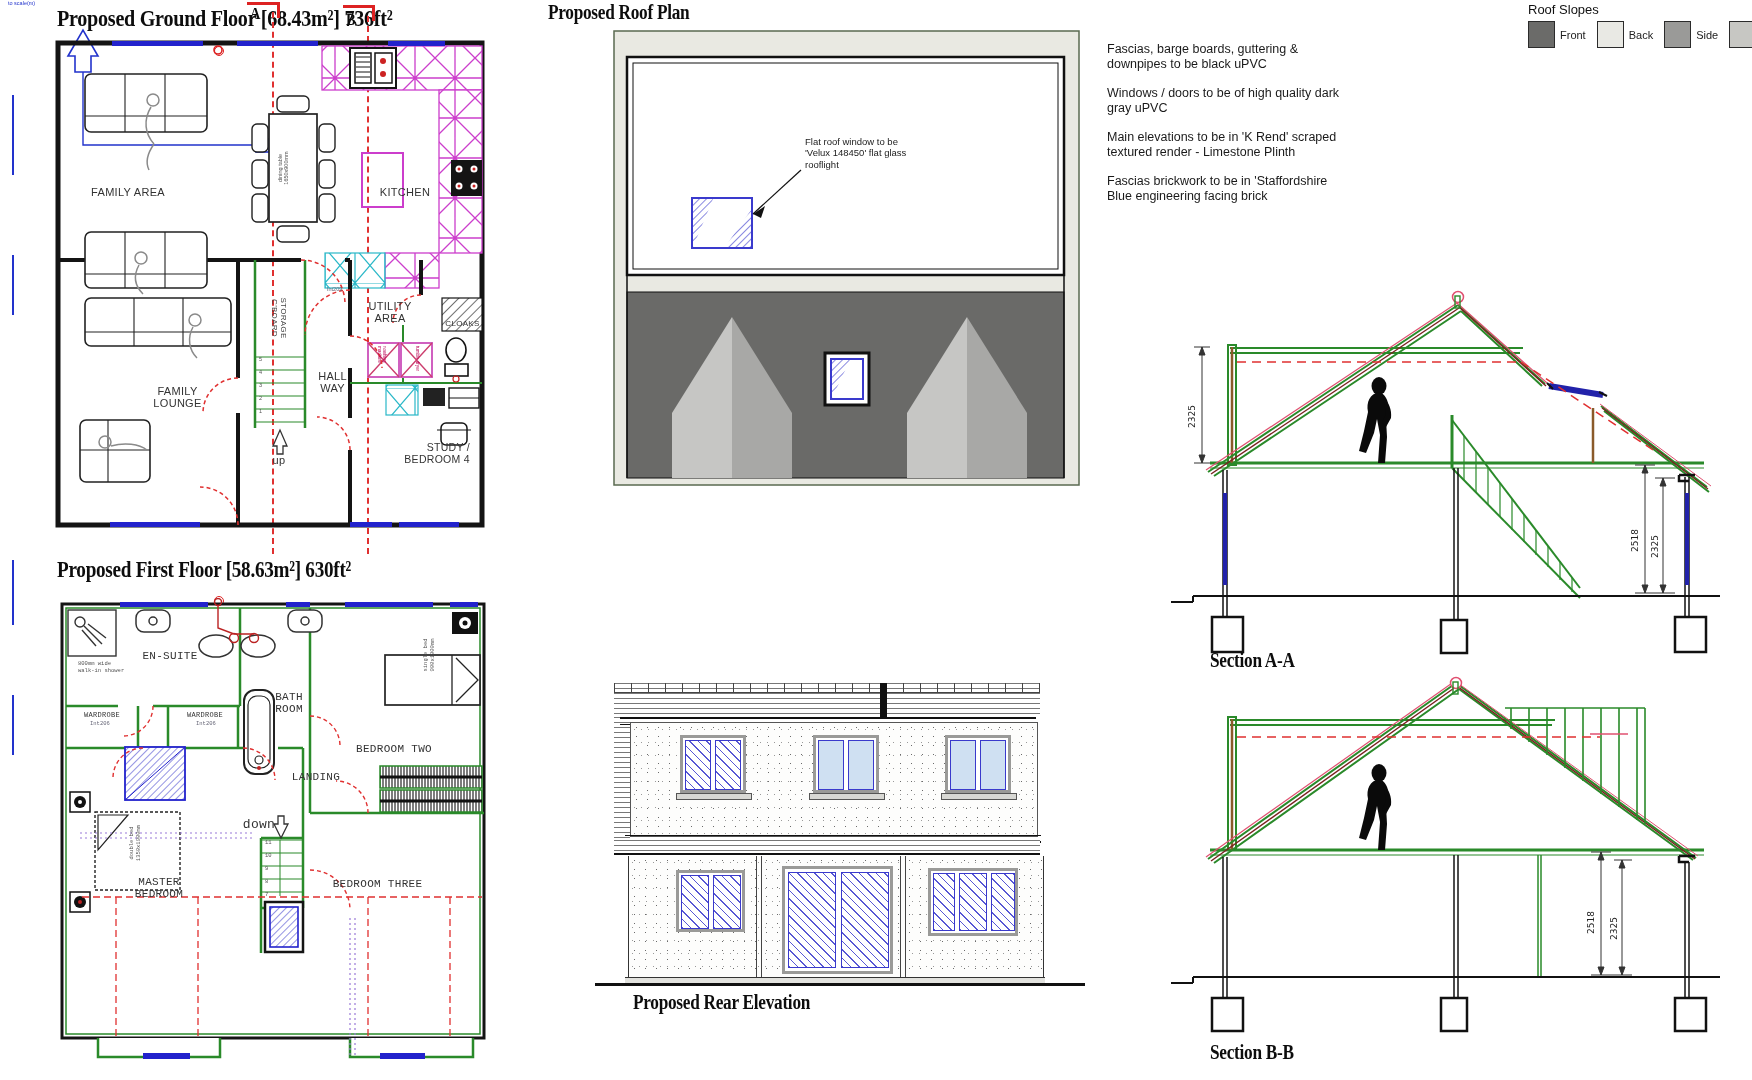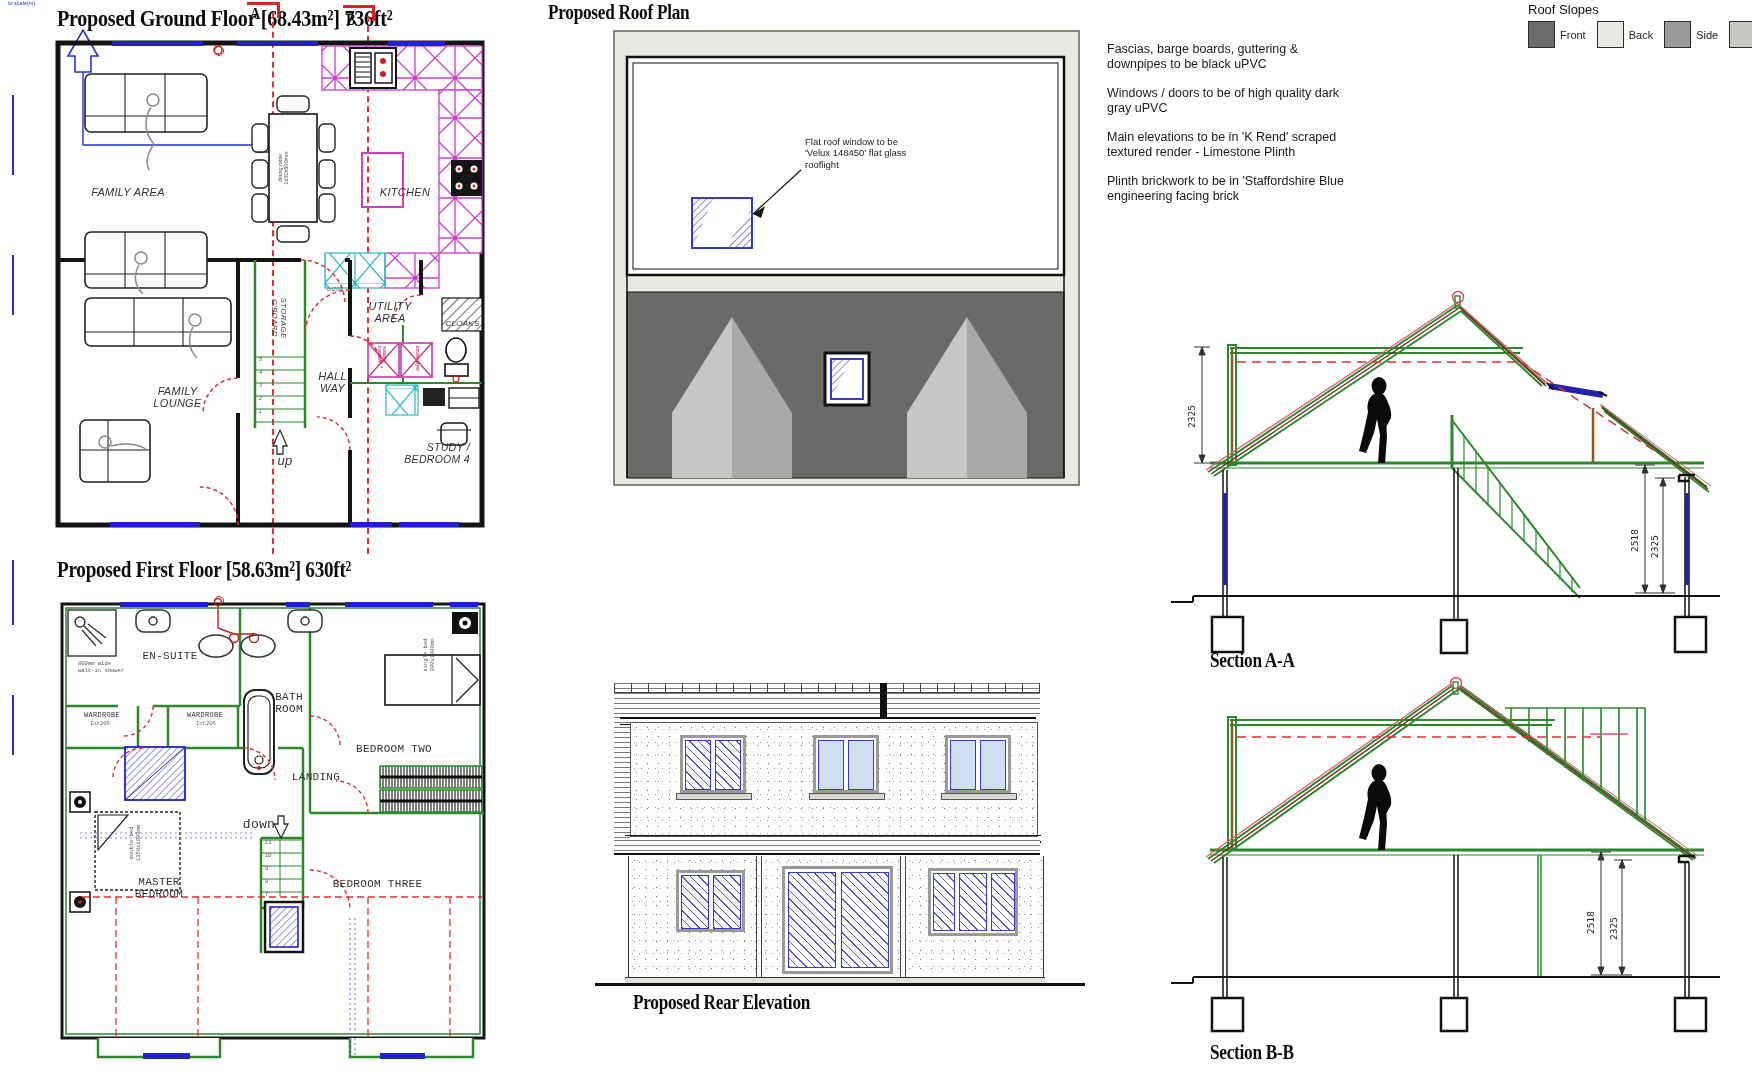--- a/index.html
+++ b/index.html
@@ -51,21 +51,21 @@
 
   <div class="abs blk-title" style="left:57px;top:8px;font-size:21px;">Proposed Ground Floor [68.43m²] 736ft²</div>
   <div class="abs" style="left:247px;top:2px;width:30px;height:13px;border-top:3px solid #d22;border-right:3px solid #d22;"></div>
   <div class="abs blk-title" style="left:250px;top:6px;font-size:15px;">A</div>
   <div class="abs" style="left:343px;top:5px;width:29px;height:13px;border-top:3px solid #d22;border-right:3px solid #d22;"></div>
   <div class="abs blk-title" style="left:346px;top:12px;font-size:15px;">B</div>
   <div class="redline" style="left:272px;top:12px;height:542px;"></div>
   <div class="redline" style="left:367px;top:16px;height:538px;"></div>
   <div class="abs" style="left:214px;top:46px;width:8px;height:8px;border:1.8px solid #d22;border-radius:50%;"></div>
 
-  <div class="abs" style="left:55px;top:38px;width:430px;height:492px;font-style:italic;">
+  <div class="abs" style="left:55px;top:38px;width:430px;height:492px;">
     <svg width="430" height="492" viewBox="0 0 430 492">
       <defs>
         <pattern id="gfXm" width="40" height="40" patternUnits="userSpaceOnUse">
           <rect width="40" height="40" fill="#fff"></rect>
           <path d="M0,0 L40,40 M40,0 L0,40 M0,0 H40 M0,40 H40 M0,0 V40 M40,0 V40" stroke="#cc3ecc" stroke-width="1.3" fill="none"></path>
         </pattern>
         <pattern id="gfXc" width="30" height="35" patternUnits="userSpaceOnUse">
           <rect width="30" height="35" fill="#fff"></rect>
           <path d="M0,0 L30,35 M30,0 L0,35 M0,0 H30 M0,0 V35 M30,0 V35" stroke="#2ab8c8" stroke-width="1.2" fill="none"></path>
         </pattern>
@@ -191,21 +191,21 @@
     </svg>
     
     <div class="lbl" style="left:33px;top:148px;width:80px;">FAMILY AREA</div>
     <div class="lbl" style="left:315px;top:148px;width:70px;white-space:nowrap;">KITCHEN</div>
     <div class="lbl" style="left:80px;top:347px;width:85px;">FAMILY LOUNGE</div>
     <div class="lbl rot90" style="left:232px;top:240px;width:80px;font-size:8px;color:#444;">STORAGE C'BOARD</div>
     <div class="lbl" style="left:250px;top:332px;width:55px;">HALL WAY</div>
     <div class="lbl" style="left:300px;top:262px;width:70px;">UTILITY AREA</div>
     <div class="lbl" style="left:385px;top:282px;width:45px;font-size:8px;">CLOAKS</div>
     <div class="lbl" style="left:318px;top:404px;width:97px;font-size:10.5px;text-align:right;">STUDY / BEDROOM 4</div>
-    <div class="lbl" style="left:220px;top:416px;width:20px;font-size:13px;">up</div>
+    <div class="lbl" style="left:214px;top:416px;width:20px;font-size:11px;">up</div>
     <div class="abs rotm90" style="left:222px;top:175px;width:90px;text-align:center;">
       <div class="tiny">dining table</div>
       <div class="tiny">1650x900mm</div>
     </div>
     <div class="abs tiny" style="left:272px;top:248px;color:#667;">Int209</div>
     <div class="abs tiny rot90" style="left:332px;top:308px;width:28px;color:#b05;font-size:4.5px;">washing machine</div>
     <div class="abs tiny rot90" style="left:365px;top:308px;width:28px;color:#b05;font-size:4.5px;">tumble dryer</div>
     <div class="abs" style="left:204px;top:318px;display:flex;flex-direction:column;">
       <span class="tiny" style="height:13px;">5</span>
       <span class="tiny" style="height:13px;">4</span>
@@ -409,21 +409,21 @@
       <line x1="188" y1="140" x2="140" y2="184" stroke="#111" stroke-width="1.2"></line>
       <polygon points="140,184 152,176 148,188" fill="#111"></polygon>
     </svg>
     <div class="abs" style="left:192px;top:106px;width:108px;font-size:9.5px;line-height:1.2;color:#222;">Flat roof window to be 'Velux 148450' flat glass rooflight</div>
   </div>
 
   <div class="abs spec" style="left:1107px;top:42px;width:248px;">
     <p>Fascias, barge boards, guttering &amp; downpipes to be black uPVC</p>
     <p>Windows / doors to be of high quality dark gray uPVC</p>
     <p>Main elevations to be in 'K Rend' scraped textured render - Limestone Plinth</p>
-    <p>Plinth brickwork to be in 'Staffordshire Blue engineering facing brick</p>
+    <p>Fascias brickwork to be in 'Staffordshire Blue engineering facing brick</p>
   </div>
 
   <div class="legend">
     <div class="t">Roof Slopes</div>
     <div class="row">
       <span class="sw" style="background:#6b6b69"></span>
       <span class="lab">Front</span>
       <span class="sw" style="background:#e9e9e4"></span>
       <span class="lab">Back</span>
       <span class="sw" style="background:#9a9a98"></span>

